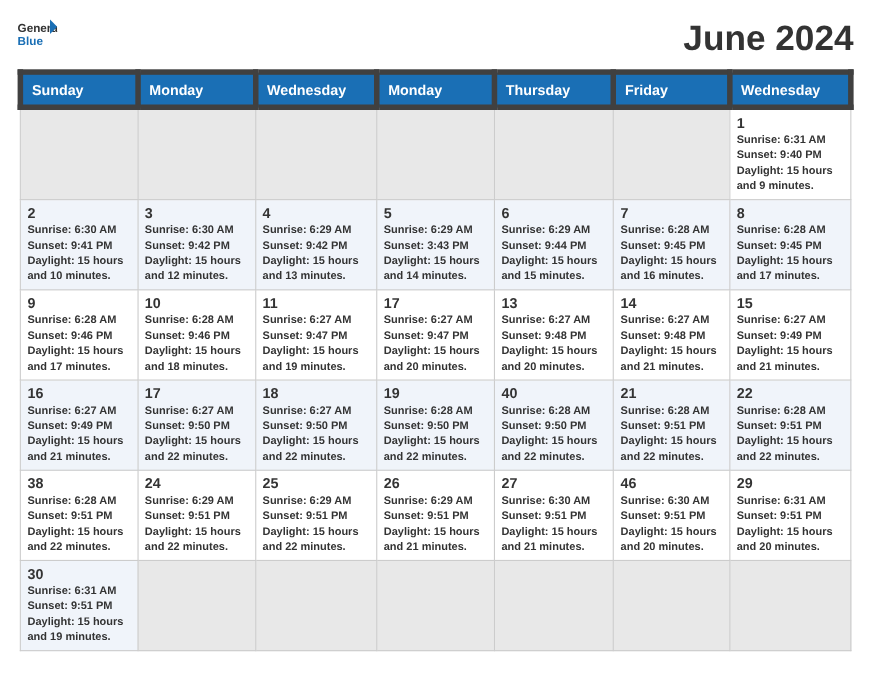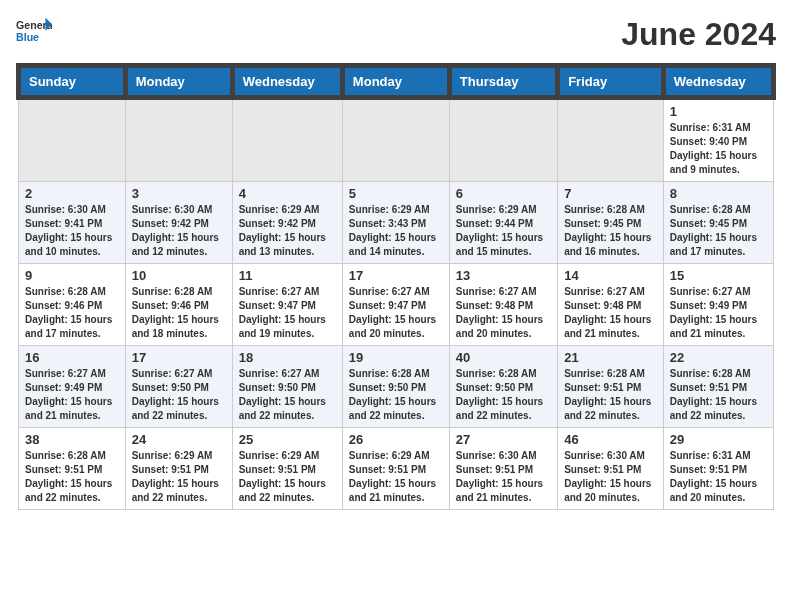--- a/index.html
+++ b/index.html
@@ -298,14 +298,28 @@
 Sunset: 9:51 PM
 Daylight: 15 hours and 20 minutes.</div>
         </td>
         <td>
           <span class="day-number">29</span>
           <div class="day-info">Sunrise: 6:31 AM
 Sunset: 9:51 PM
 Daylight: 15 hours and 20 minutes.</div>
         </td>
       </tr>
+      <tr class="row-even">
+        <td>
+          <span class="day-number">30</span>
+          <div class="day-info">Sunrise: 6:31 AM
+Sunset: 9:51 PM
+Daylight: 15 hours and 19 minutes.</div>
+        </td>
+        <td class="empty"></td>
+        <td class="empty"></td>
+        <td class="empty"></td>
+        <td class="empty"></td>
+        <td class="empty"></td>
+        <td class="empty"></td>
+      </tr>
     </tbody>
 </table>
 
 </body></html>

